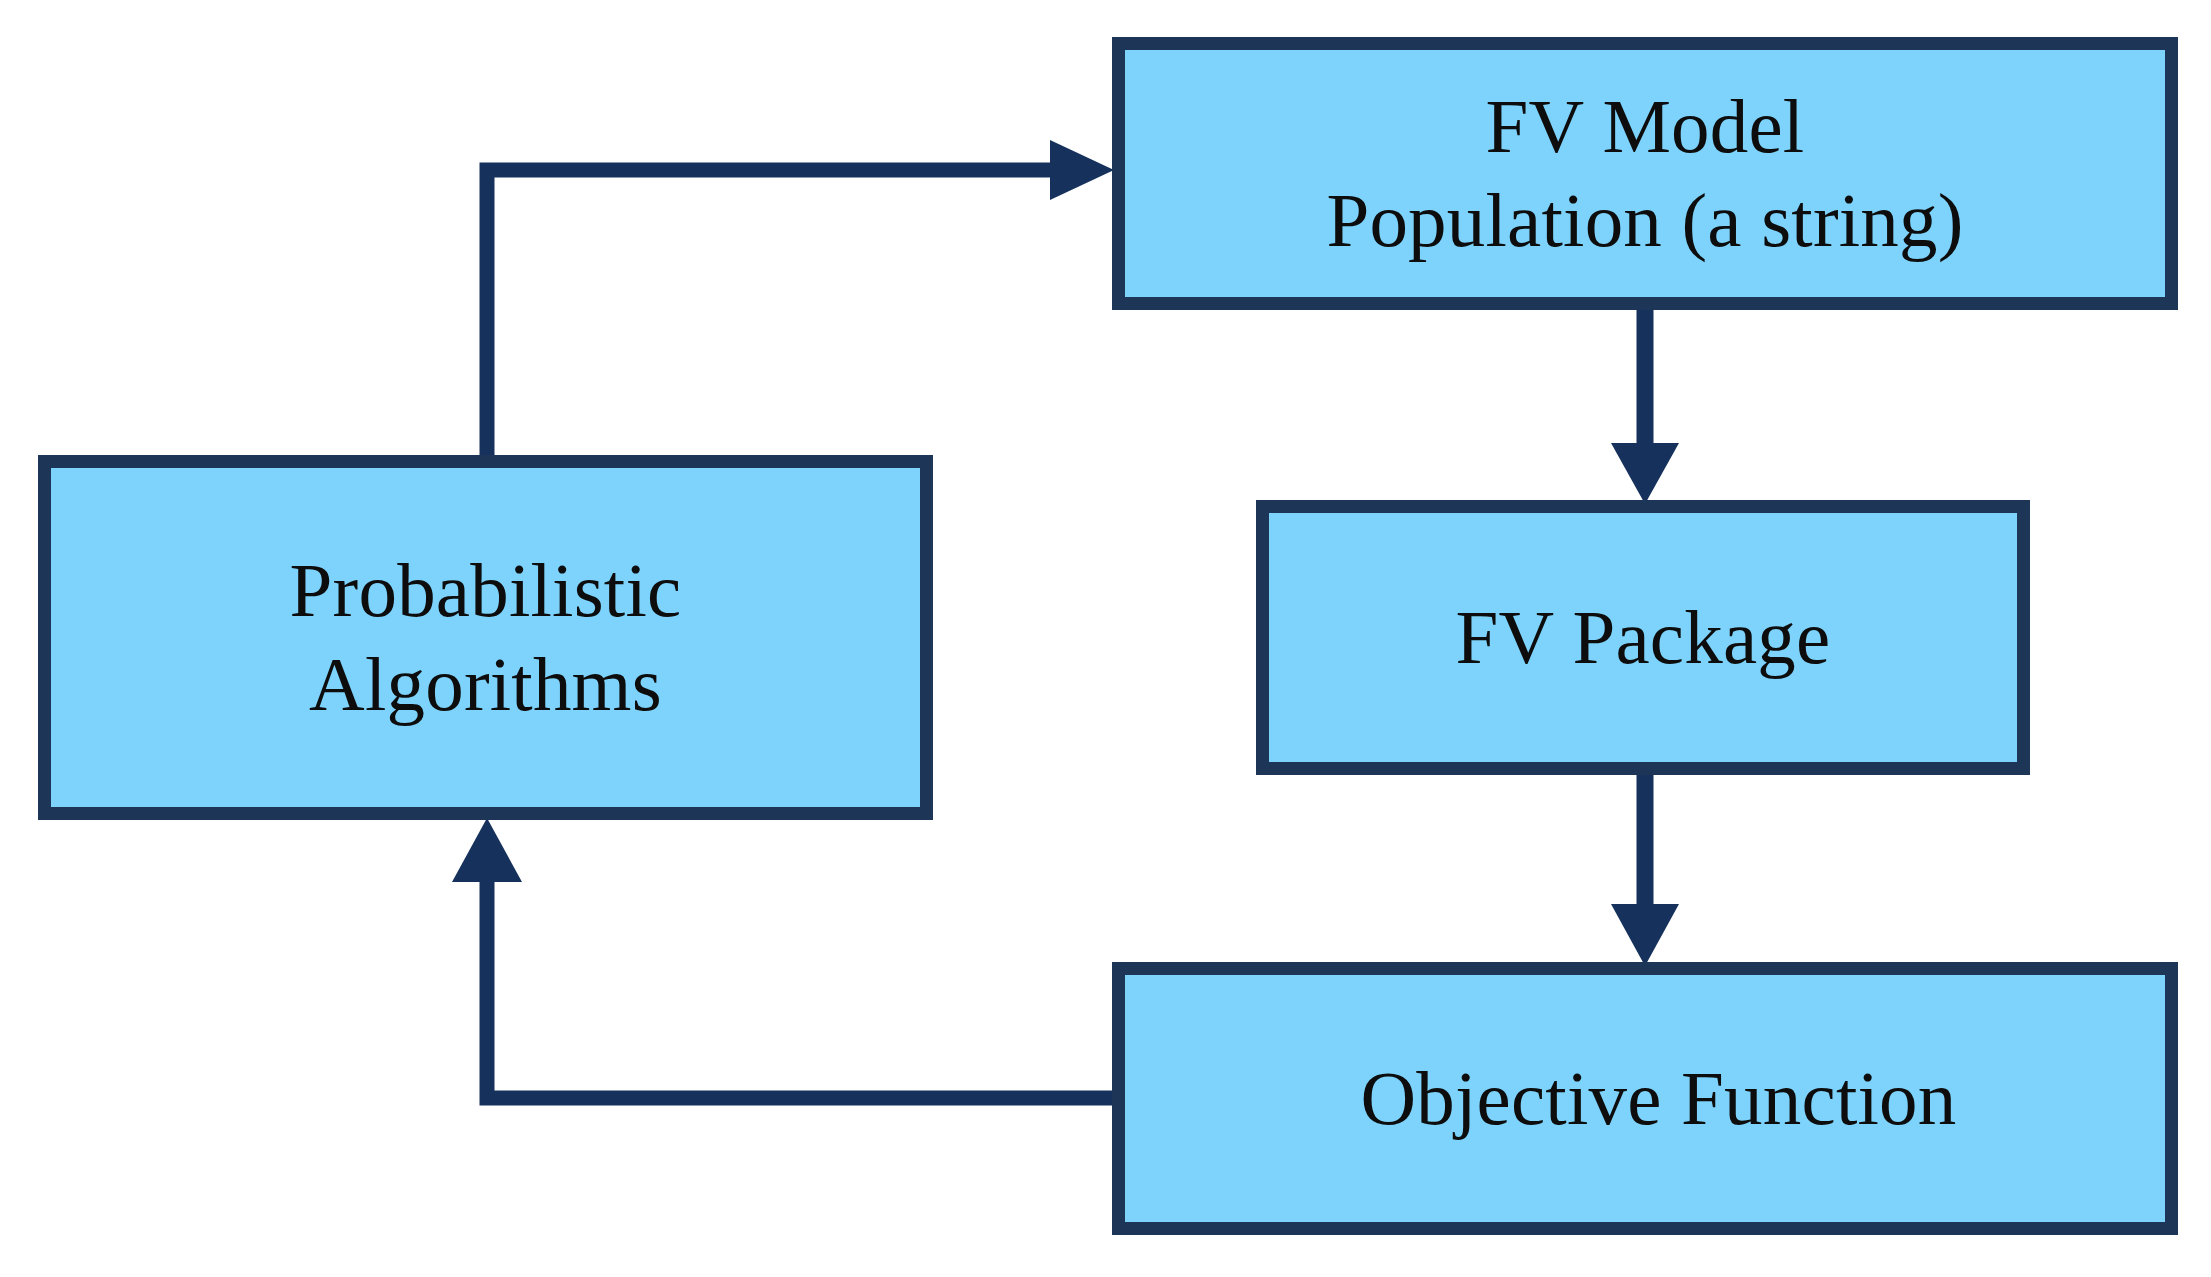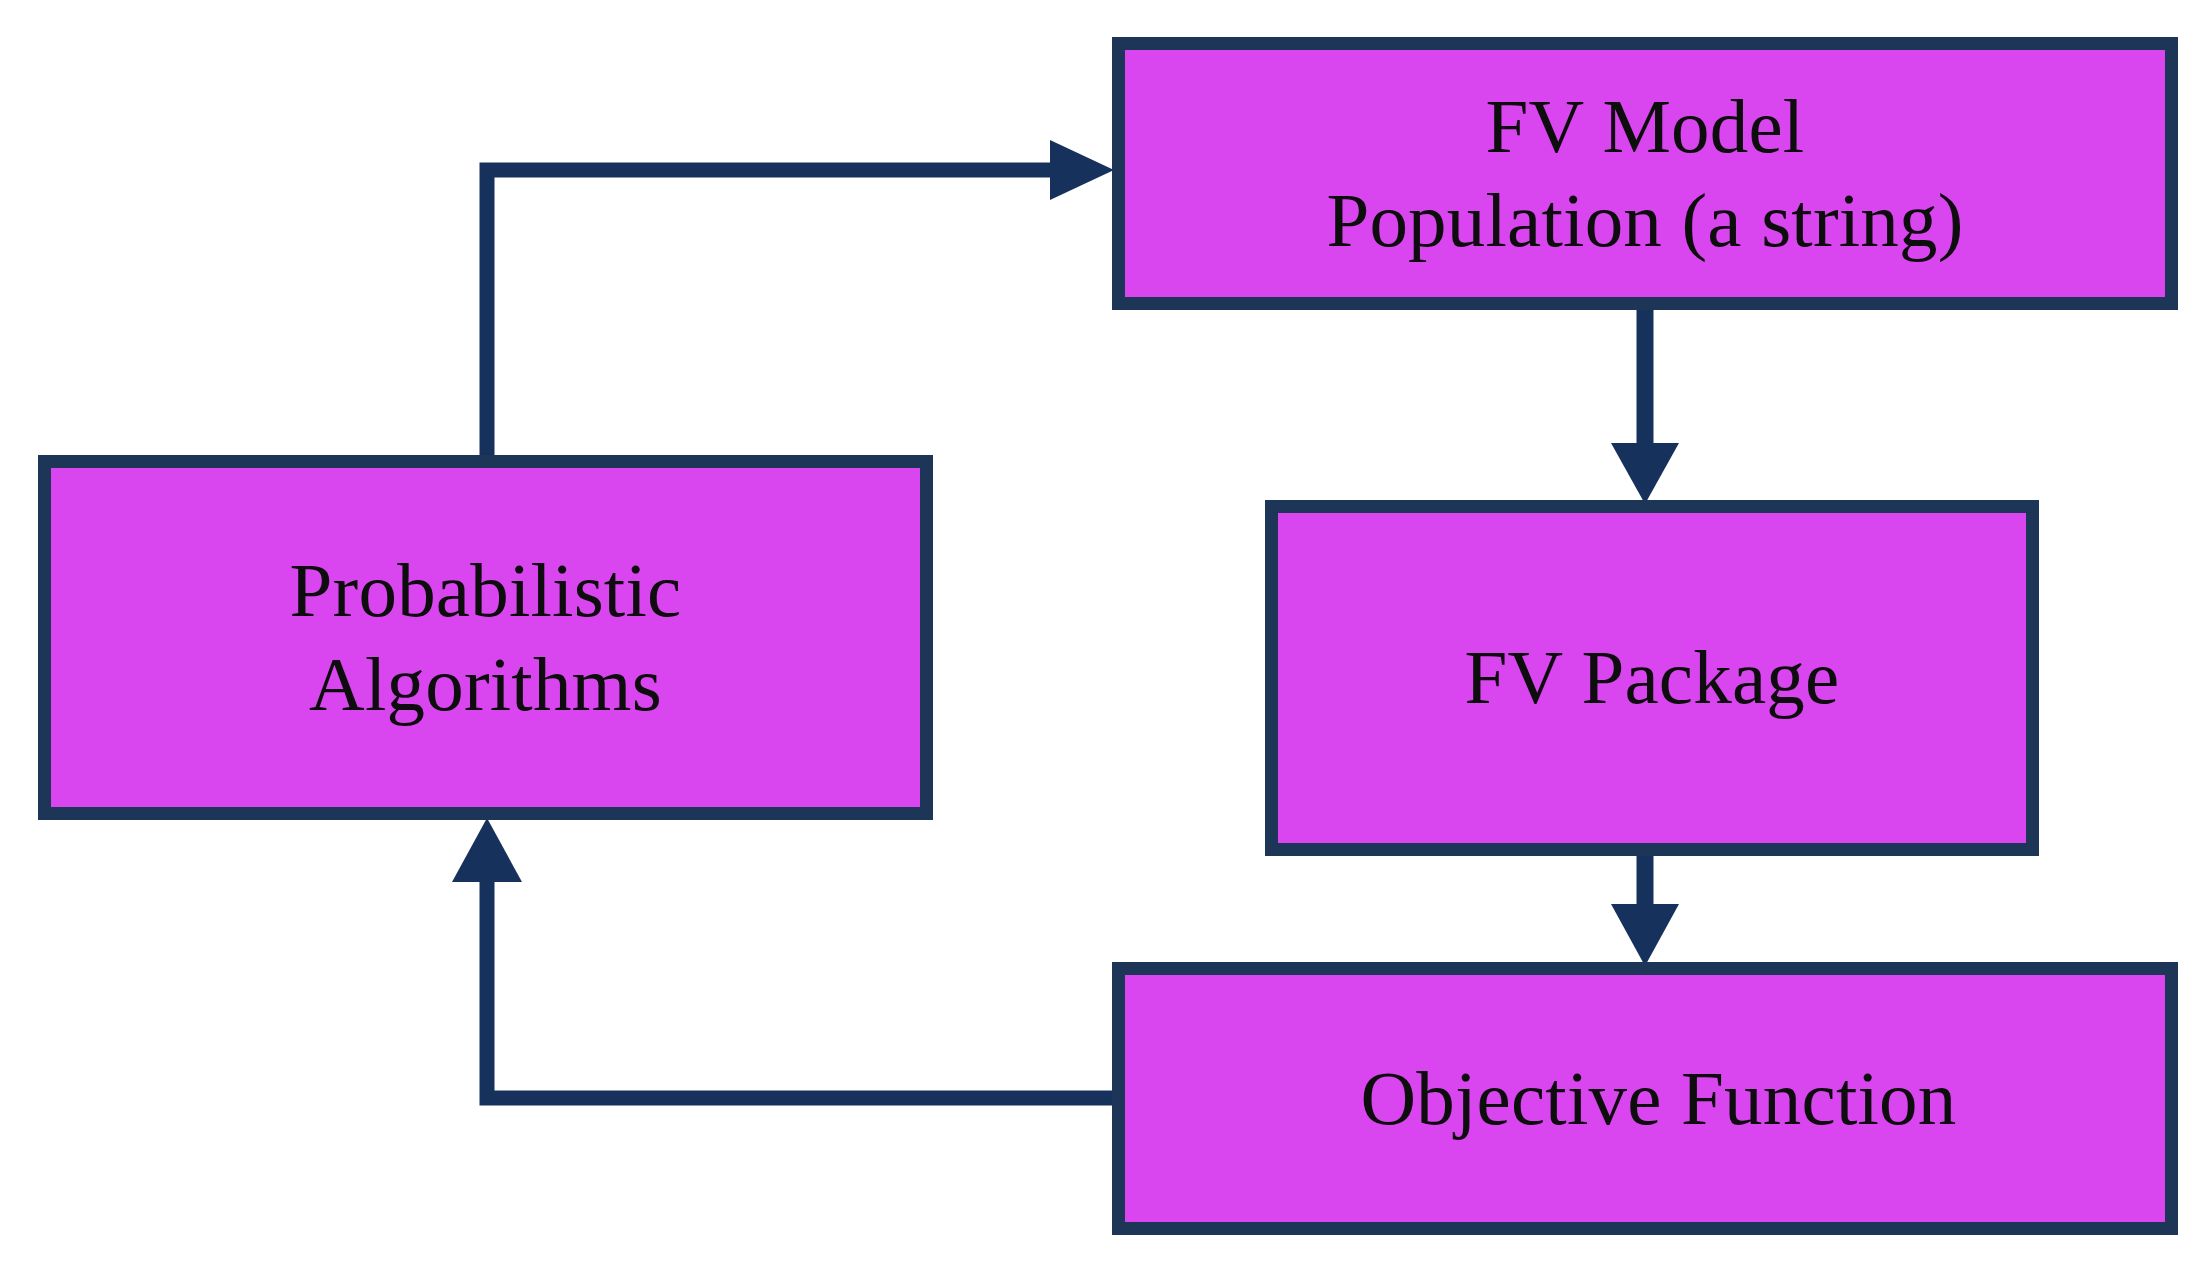--- a/index.html
+++ b/index.html
@@ -22,21 +22,21 @@
   #flow-svg {
     position: absolute;
     top: 0;
     left: 0;
     width: 2211px;
     height: 1277px;
   }
   .node-box {
     position: absolute;
     box-sizing: border-box;
-    background: #d946ef;
+    background: #7dd3fc;
     display: flex;
     align-items: center;
     justify-content: center;
     text-align: center;
   }
   .node-label {
     font-family: "Liberation Serif", "DejaVu Serif", serif;
     color: #0d0d0d;
     line-height: 1.22;
     letter-spacing: 0.2px;
@@ -51,23 +51,22 @@
   }
   #node-fv-model-population .node-label { font-size: 77px; }
 
   #node-probabilistic-algorithms {
     left: 38px;    top: 455px;  width: 895px;  height: 365px;
     border: 13px solid #1d3557;
   }
   #node-probabilistic-algorithms .node-label { font-size: 77px; }
 
   #node-fv-package {
-    left: 1256px;  top: 500px;  width: 774px;  height: 356px;
+    left: 1256px;  top: 500px;  width: 774px;  height: 275px;
     border: 13px solid #1d3557;
-    margin-left: 9px;
   }
   #node-fv-package .node-label { font-size: 77px; }
 
   #node-objective-function {
     left: 1112px;  top: 962px;  width: 1066px; height: 273px;
     border: 13px solid #1d3557;
     padding-left: 27px;
   }
   #node-objective-function .node-label { font-size: 77px; }
 </style>

